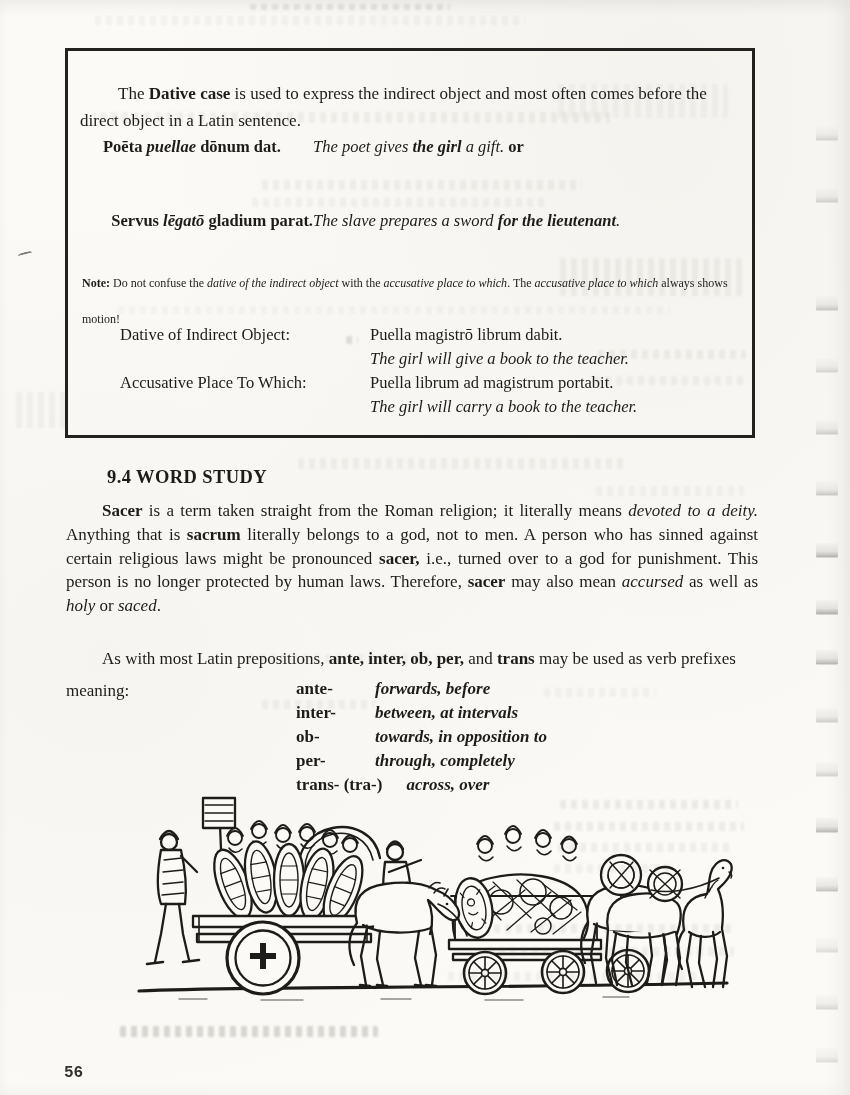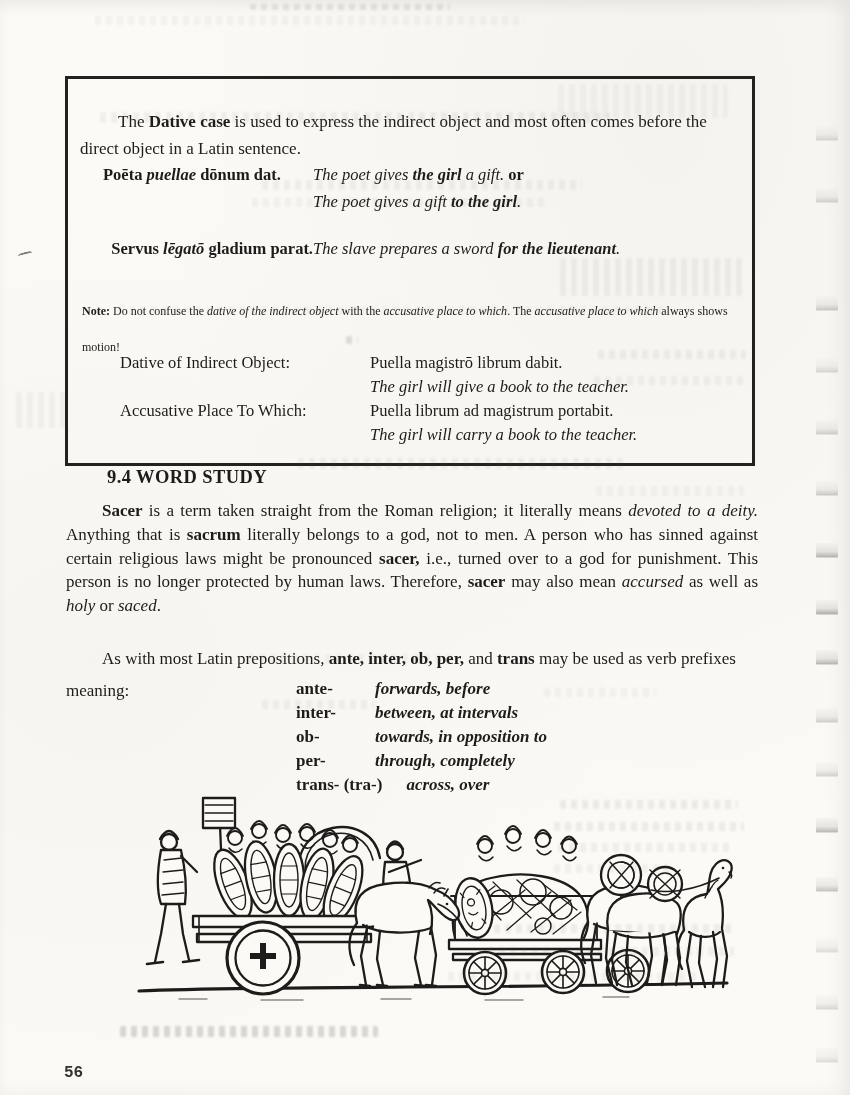--- a/index.html
+++ b/index.html
@@ -13,21 +13,21 @@
       var(--paper);
     box-shadow: inset -10px 0 18px rgba(0,0,0,.05), inset 0 8px 14px rgba(0,0,0,.03);
   }
   .b{font-weight:bold;}
   .i{font-style:italic;}
   .bi{font-weight:bold; font-style:italic;}
 
   
   .rulebox{
     position:absolute; left:65px; top:48px; width:690px; height:390px;
-    border:3px solid #232220; box-sizing:border-box;margin-top:28px;
+    border:3px solid #232220; box-sizing:border-box;
   }
   .box-intro{position:absolute; left:12px; top:12px; width:660px;
     font-size:17px; line-height:27px; text-indent:38px;}
   .ex-row{position:absolute; left:35px; display:flex; font-size:16.5px; line-height:27px;}
   .ex-row1{top:82px;}
   .ex-row2{top:156px;text-align:right;}
   .ex-latin{width:210px; flex:none;}
   .note-para{position:absolute; left:14px; top:202px; width:662px;
     font-size:12px; line-height:36px;}
   .tbl-row{position:absolute; left:52px; font-size:16.5px; line-height:24px;}
@@ -71,21 +71,20 @@
 <div class="page">
 
   <div class="rulebox">
 
     <p class="box-intro"><span>The </span><span class="b">Dative case</span><span> is used to express the indirect object and most often comes before the direct object in a Latin sentence.</span></p>
 
     <div class="ex-row ex-row1">
       <div class="ex-latin"><span class="b">Poēta </span><span class="bi">puellae</span><span class="b"> dōnum dat.</span></div>
       <div class="ex-trans">
         <div><span class="i">The poet gives </span><span class="bi">the girl</span><span class="i"> a gift.</span><span class="b"> or</span></div>
-        <div><span class="i">The poet gives a gift </span><span class="bi">to the girl</span><span class="i">.</span></div>
       </div>
     </div>
 
     <div class="ex-row ex-row2">
       <div class="ex-latin"><span class="b">Servus </span><span class="bi">lēgatō</span><span class="b"> gladium parat.</span></div>
       <div class="ex-trans"><span class="i">The slave prepares a sword </span><span class="bi">for the lieutenant</span><span class="i">.</span></div>
     </div>
 
     <p class="note-para"><span class="b">Note:</span><span> Do not confuse the </span><span class="i">dative of the indirect object</span><span> with the </span><span class="i">accusative place to which</span><span>. The </span><span class="i">accusative place to which</span><span> always shows motion!</span></p>
 

